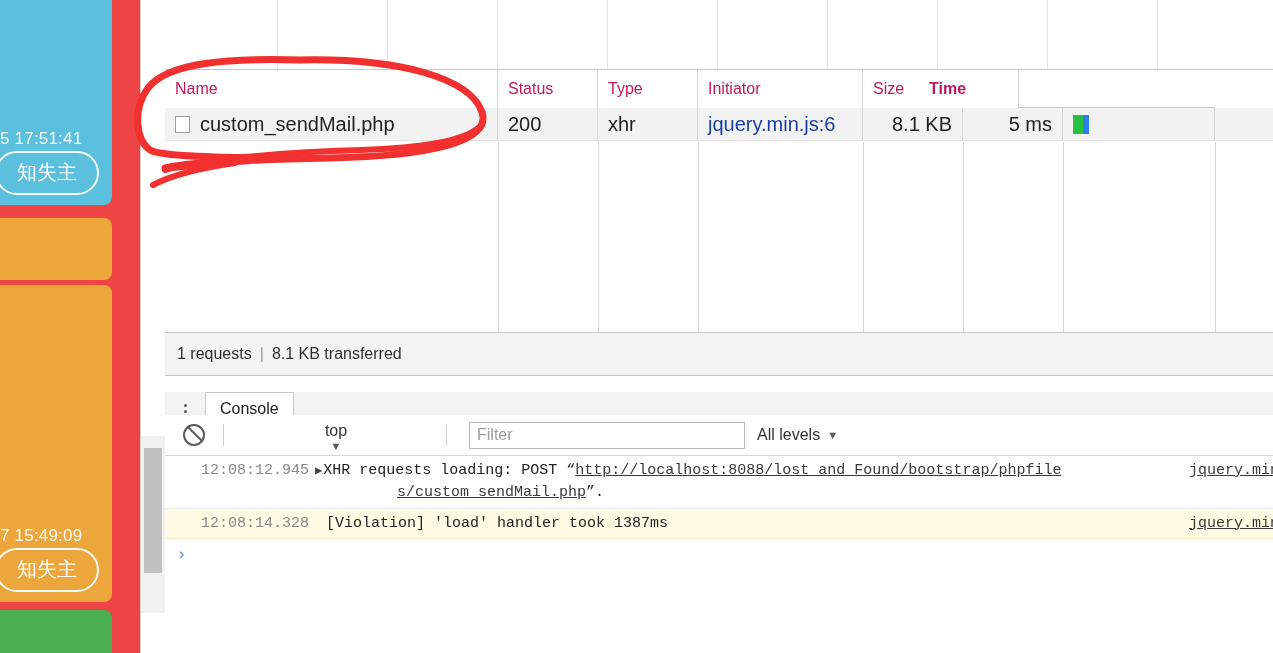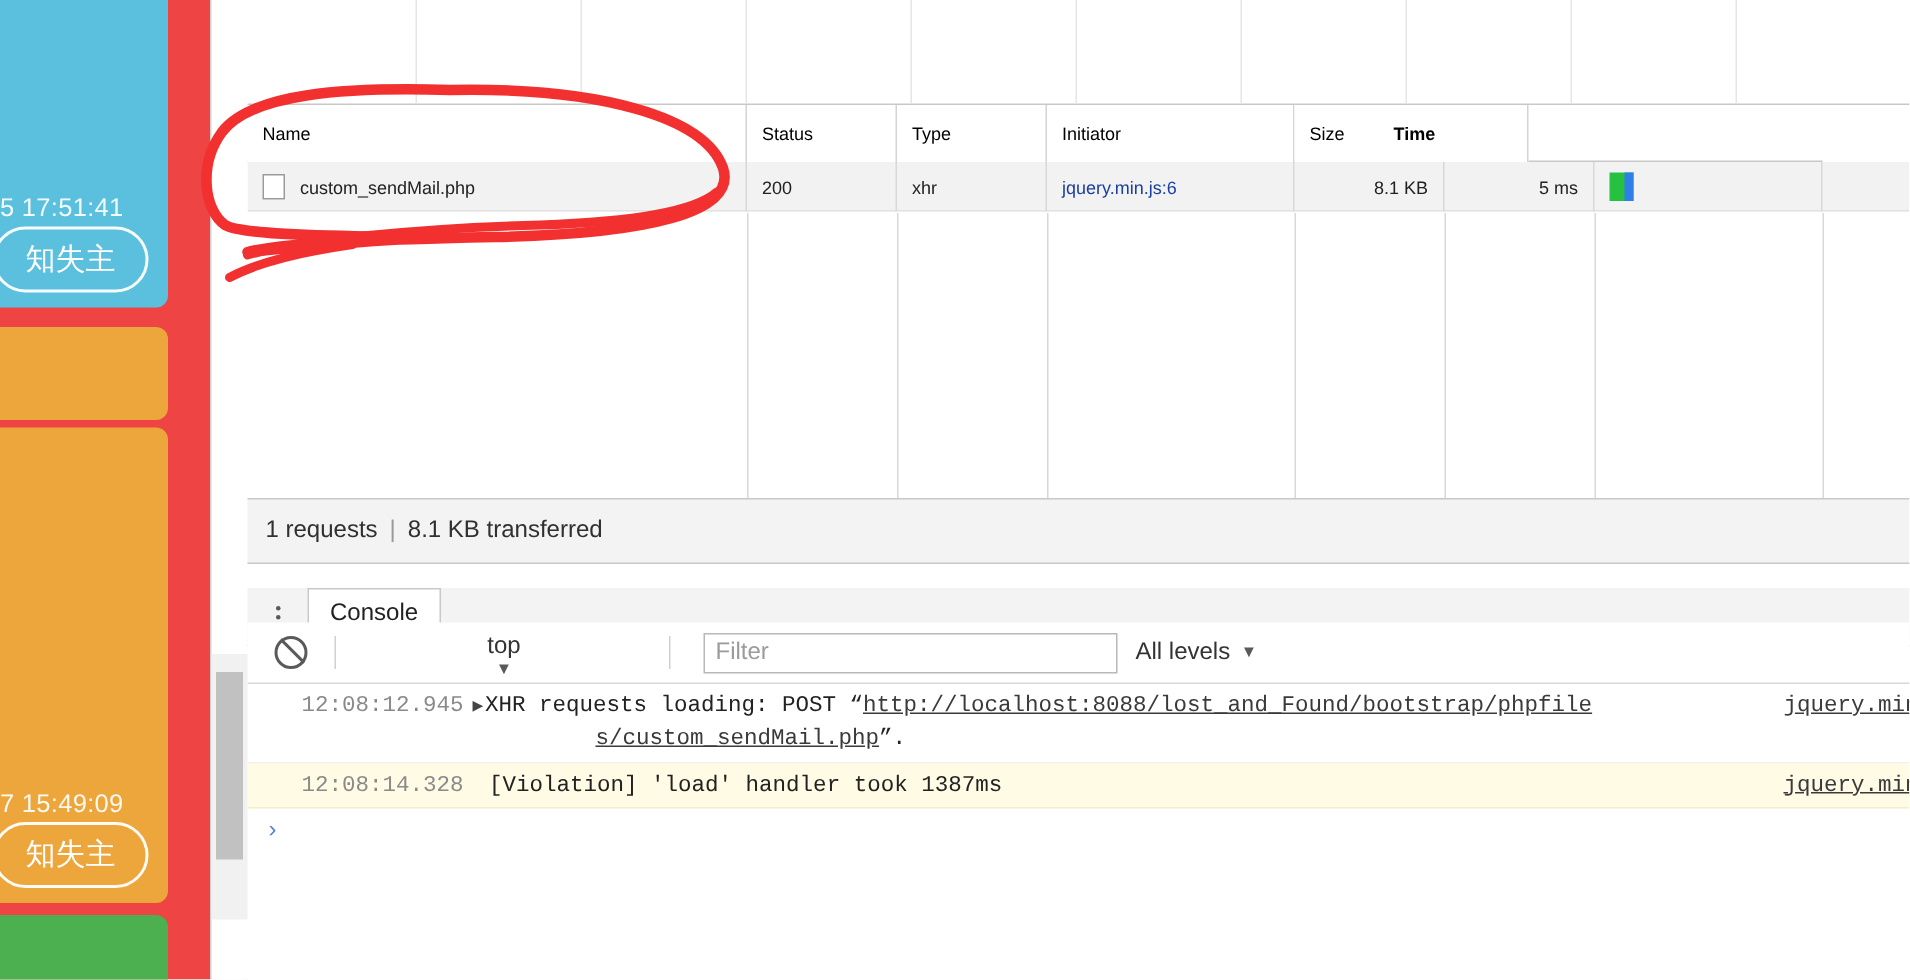--- a/index.html
+++ b/index.html
@@ -72,35 +72,35 @@
   }
   .thead {
     position: relative; height: 38px;
     border-bottom: 1px solid #c8c8c8;
     background: #ffffff;
   }
   .th {
     position: absolute; top: 0; height: 38px;
     display: flex; align-items: center;
     padding-left: 10px;
-    font-size: 12px; color: #000000;
+    font-size: 16px; color: #be185d;
     border-right: 1px solid #d4d4d4;
     white-space: nowrap;
     background: #ffffff;
   }
   .trow {
     position: relative; height: 33px;
     background: #f2f2f2;
     border-bottom: 1px solid #e2e2e2;
   }
   .td {
     position: absolute; top: 0; height: 33px;
     display: flex; align-items: center;
     padding: 0 10px;
-    font-size: 12px; color: #222;
+    font-size: 20px; color: #222;
     border-right: 1px solid #d8d8d8;
     white-space: nowrap; overflow: hidden;
   }
   .td.num { justify-content: flex-end; }
   .tbody-fill {
     position: absolute; left: 0; right: 0; top: 72px; bottom: 0;
     background: #ffffff;
   }
   .colline {
     position: absolute; top: 0; bottom: 0; width: 1px; background: #d8d8d8;

